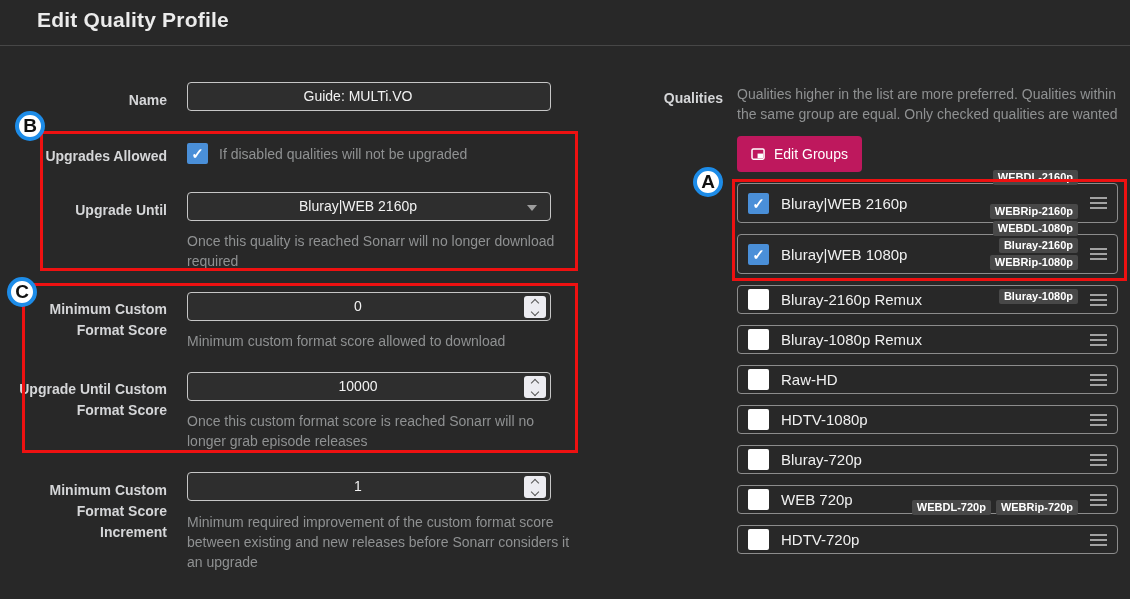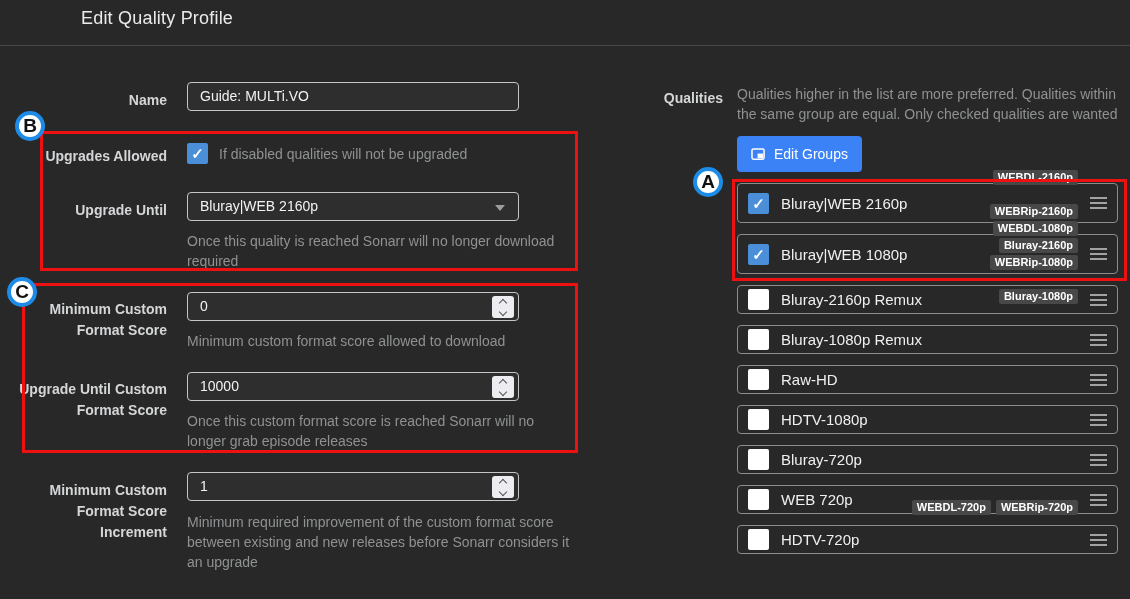--- a/index.html
+++ b/index.html
@@ -1,35 +1,35 @@
 <!DOCTYPE html>
 <html><head>
 <meta charset="utf-8">
 <style>
   * { margin:0; padding:0; box-sizing:border-box; }
   html,body { background:#1d1d1d; }
   body { font-family:"Liberation Sans", sans-serif; }
   .screen{ position:relative; width:1130px; height:599px; background:#282828; overflow:hidden; }
 
   
-  .hdr-title{ position:absolute; left:37px; top:8px; font-size:18px; color:#ebebeb; font-weight:normal; letter-spacing:.2px;margin-left:44px; }
+  .hdr-title{ position:absolute; left:37px; top:8px; font-size:21px; color:#ebebeb; font-weight:bold; letter-spacing:.2px; }
   .hdr-divider{ position:absolute; left:0; top:45px; width:1130px; height:1px; background:#474747; }
 
   
   .flabel{ position:absolute; left:17px; width:150px; text-align:right; font-weight:bold; font-size:14px; color:#d5d6d8; line-height:21px; }
   .lbl-name{ top:90px; }
   .lbl-upgrades{ top:146px; }
   .lbl-until{ top:200px; }
   .lbl-mincfs{ top:299px; }
   .lbl-uucfs{ top:379px; }
   .lbl-mcfsi{ top:480px; }
 
   
-  .finput{ position:absolute; left:187px; width:332px; height:29px; background:#2e2e2e; border:1px solid #c6c6c6;
-           border-radius:4px; color:#f2f2f2; font-size:14px; line-height:27px; padding:0 34px 0 12px; }
+  .finput{ position:absolute; left:187px; width:364px; height:29px; background:#2e2e2e; border:1px solid #c6c6c6;
+           border-radius:4px; color:#f2f2f2; font-size:14px; line-height:27px; padding:0 34px 0 12px;text-align:center; }
   .in-name{ top:82px; }
   .in-until{ top:192px; cursor:pointer; }
   .in-mincfs{ top:292px; }
   .in-uucfs{ top:372px; }
   .in-mcfsi{ top:472px; }
 
   .caret{ position:absolute; right:13px; top:12px; width:0; height:0;
           border-left:5px solid transparent; border-right:5px solid transparent; border-top:6px solid #9d9d9d; }
 
   .stepper{ position:absolute; right:4px; top:3px; width:22px; height:22px; background:#ececf1; border-radius:3px;
@@ -48,21 +48,21 @@
   .cb{ width:21px; height:21px; border-radius:2px; background:#fff; flex-shrink:0; position:relative; cursor:pointer; }
   .cb.checked{ background:#4a8fd8; }
   .cb.checked::after{ content:"\2713"; position:absolute; left:0; top:0; width:21px; height:21px;
                       color:#fff; font-size:15px; font-weight:bold; text-align:center; line-height:21px; }
   .cb-upgrades{ position:absolute; left:187px; top:143px; }
   .cb-caption{ position:absolute; left:219px; top:146px; font-size:14px; color:#8f9192; }
 
   
   .qlabel{ position:absolute; left:600px; top:90px; width:123px; text-align:right; font-weight:bold; font-size:14px; color:#d5d6d8; }
   .qdesc{ position:absolute; left:737px; top:84px; width:384px; font-size:14px; line-height:20px; color:#8f9192; }
-  .btn-editgroups{ position:absolute; left:737px; top:136px; height:30px; padding:18px 14px; background:#3b82f6; border:none;
+  .btn-editgroups{ position:absolute; left:737px; top:136px; height:30px; padding:18px 14px; background:#be185d; border:none;
                    border-radius:4px; color:#fff; font-size:14px; font-family:"Liberation Sans",sans-serif;
                    display:flex; align-items:center; gap:8px; cursor:pointer; }
   .btn-editgroups svg{ display:block; }
 
   .qlist{ position:absolute; left:737px; top:183px; width:381px; }
   .qitem{ display:flex; align-items:center; height:29px; border:1px solid #8c8c8c; border-radius:4px;
           padding:0 10px 0 10px; margin-bottom:11px; background:transparent; }
   .qitem.tall{ height:40px; }
   .qname{ font-size:15px; color:#f0f0f0; margin-left:12px; white-space:nowrap; }
   .qspacer{ flex:1; }

